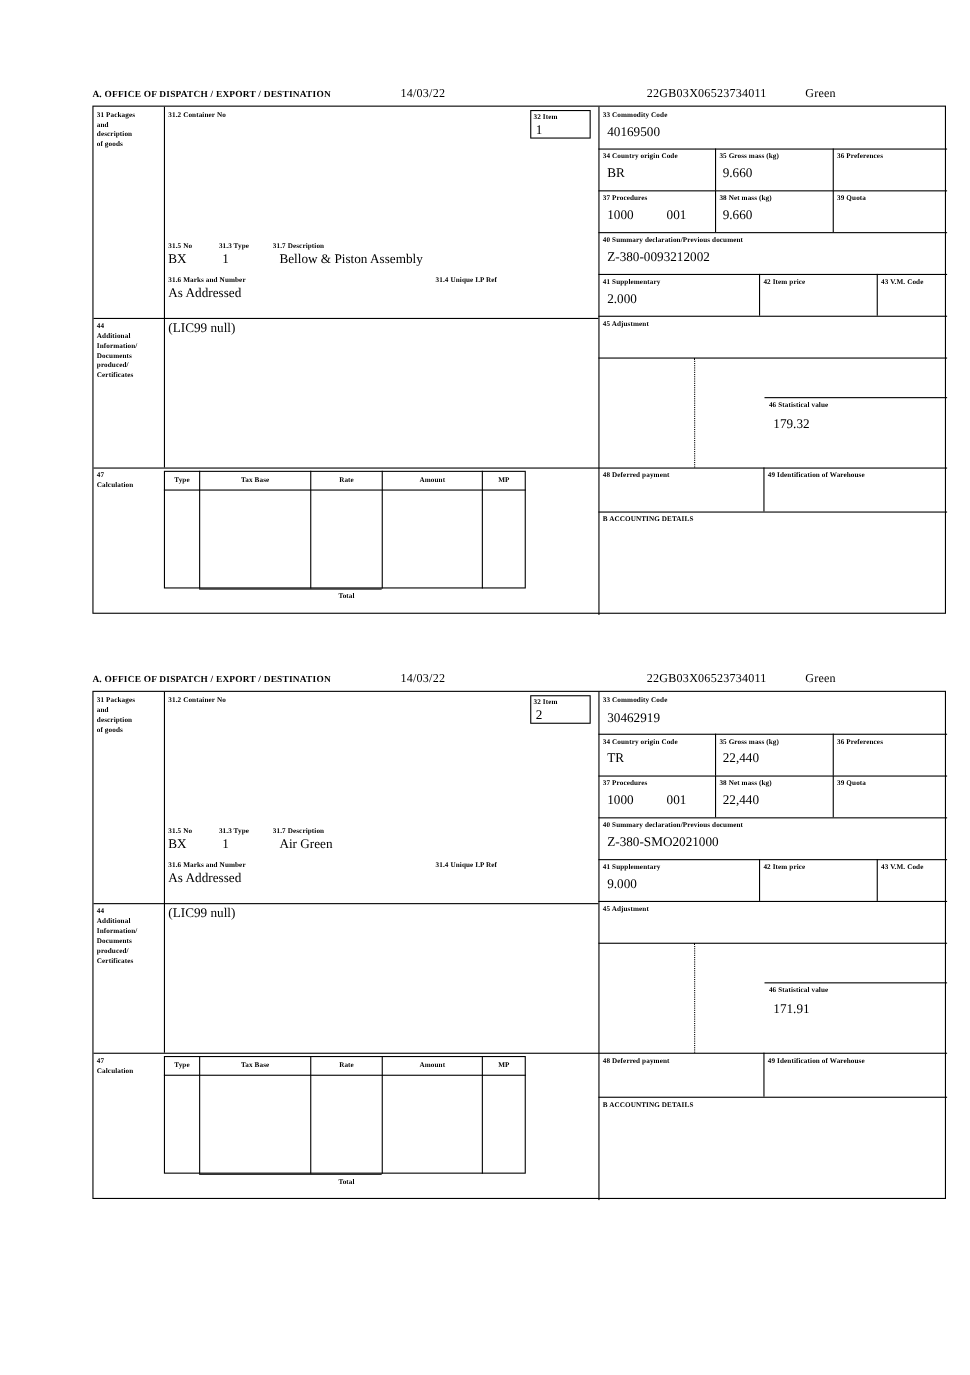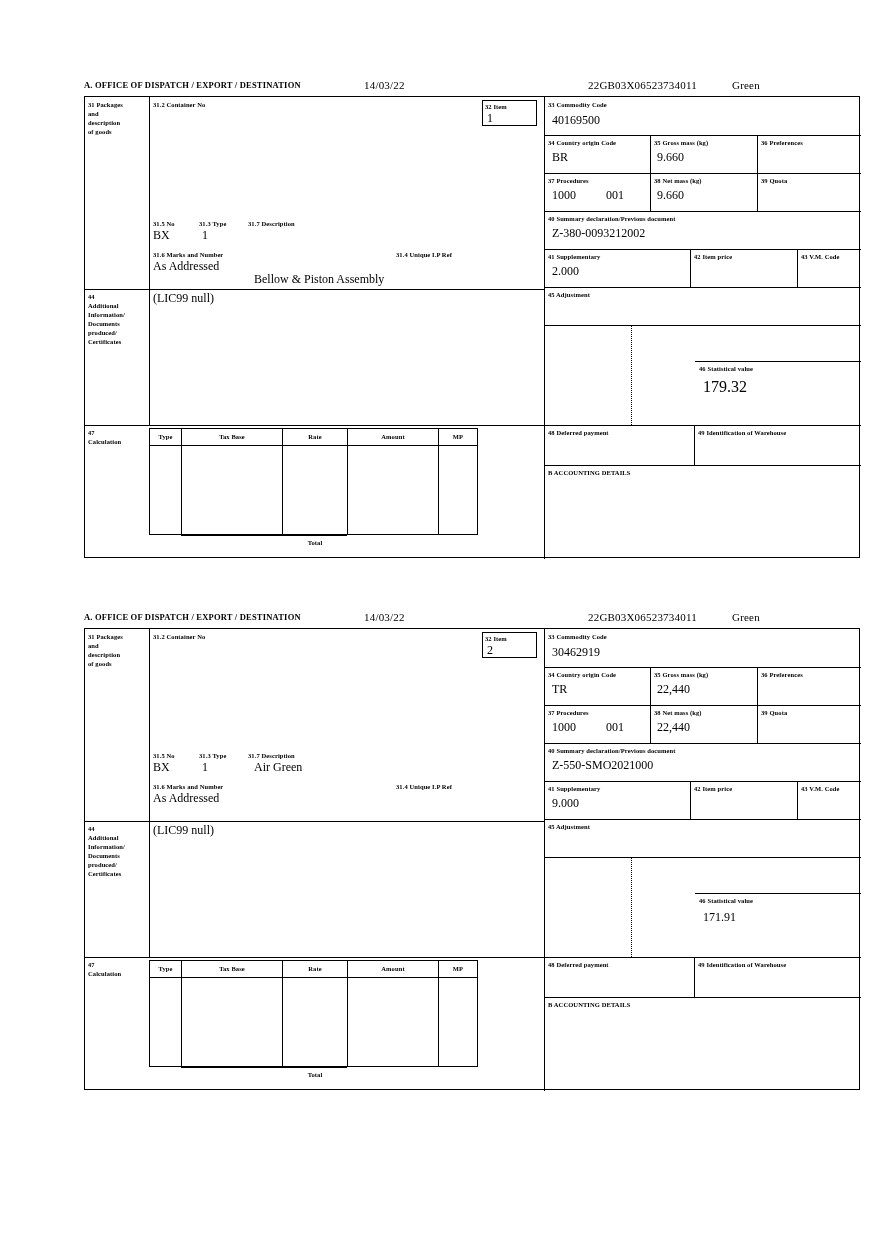--- a/index.html
+++ b/index.html
@@ -149,21 +149,21 @@
         <div class="lbl" style="padding:1px 0 0 2px;">32 Item</div>
         <div class="val" style="padding:0 0 0 4px; font-size:12px;">1</div>
       </div>
 
       <div class="cell lbl" style="left:68px; top:122px;">31.5 No</div>
       <div class="cell lbl" style="left:114px; top:122px;">31.3 Type</div>
       <div class="cell lbl" style="left:163px; top:122px;">31.7 Description</div>
 
       <div class="cell val" style="left:68px; top:131px; font-size:12px;">BX</div>
       <div class="cell val" style="left:117px; top:131px; font-size:12px;">1</div>
-      <div class="cell val" style="left:169px; top:131px; font-size:12px;margin-top:44px;">Bellow &amp; Piston Assembly</div>
+      <div class="cell val" style="left:169px; top:131px; font-size:12px;">Bellow &amp; Piston Assembly</div>
 
       <div class="cell lbl" style="left:68px; top:153px;">31.6 Marks and Number</div>
       <div class="cell lbl" style="left:311px; top:153px;">31.4 Unique I.P Ref</div>
       <div class="cell val" style="left:68px; top:162px; font-size:12px;">As Addressed</div>
       <div class="cell val" style="left:311px; top:162px;"></div>
 
       <div class="cell lbl" style="left:3px; top:195px; width:60px;">
         <div>44</div>
         <div>Additional</div>
         <div>Information/</div>
@@ -212,21 +212,21 @@
       <div class="cell val" style="left:719px; top:167px;"></div>
       <div class="hline" style="left:459px; top:190px; width:317px;"></div>
 
       <div class="cell lbl" style="left:463px; top:193px;">45 Adjustment</div>
       <div class="cell val" style="left:467px; top:205px;"></div>
       <div class="hline" style="left:459px; top:228px; width:317px;"></div>
 
       <div class="dotline" style="left:546px; top:228px; height:100px;"></div>
       <div class="hline" style="left:610px; top:264px; width:166px;"></div>
       <div class="cell lbl" style="left:614px; top:267px;">46 Statistical value</div>
-      <div class="cell val" style="left:618px; top:281px; font-size:16px;">179.32</div>
+      <div class="cell val" style="left:618px; top:281px; font-size:12px;">179.32</div>
 
       <div class="cell lbl" style="left:3px; top:331px; width:60px;">
         <div>47</div>
         <div>Calculation</div>
       </div>
 
       <div class="cell" style="left:64px; top:331px; width:329px; height:128px;">
         <div style="position:absolute; left:0; top:0; width:329px; height:107px; border:1px solid #000; box-sizing:border-box;"></div>
 
         <div class="vline" style="left:32px; top:0; height:107px;"></div>
@@ -335,21 +335,21 @@
       <div class="cell val" style="left:521px; top:91px; font-size:12px;">001</div>
       <div class="vline" style="left:565px; top:76px; height:38px;"></div>
       <div class="cell lbl" style="left:569px; top:79px;">38 Net mass (kg)</div>
       <div class="cell val" style="left:572px; top:91px; font-size:12px;">22,440</div>
       <div class="vline" style="left:672px; top:76px; height:38px;"></div>
       <div class="cell lbl" style="left:676px; top:79px;">39 Quota</div>
       <div class="cell val" style="left:679px; top:91px;"></div>
       <div class="hline" style="left:459px; top:114px; width:317px;"></div>
 
       <div class="cell lbl" style="left:463px; top:117px;">40 Summary declaration/Previous document</div>
-      <div class="cell val" style="left:467px; top:129px; font-size:12px;">Z-550-SMO2021000</div>
+      <div class="cell val" style="left:467px; top:129px; font-size:12px;">Z-380-SMO2021000</div>
       <div class="hline" style="left:459px; top:152px; width:317px;"></div>
 
       <div class="cell lbl" style="left:463px; top:155px;">41 Supplementary</div>
       <div class="cell val" style="left:467px; top:167px; font-size:12px;">9.000</div>
       <div class="vline" style="left:605px; top:152px; height:38px;"></div>
       <div class="cell lbl" style="left:609px; top:155px;">42 Item price</div>
       <div class="cell val" style="left:612px; top:167px;"></div>
       <div class="vline" style="left:712px; top:152px; height:38px;"></div>
       <div class="cell lbl" style="left:716px; top:155px;">43 V.M. Code</div>
       <div class="cell val" style="left:719px; top:167px;"></div>

